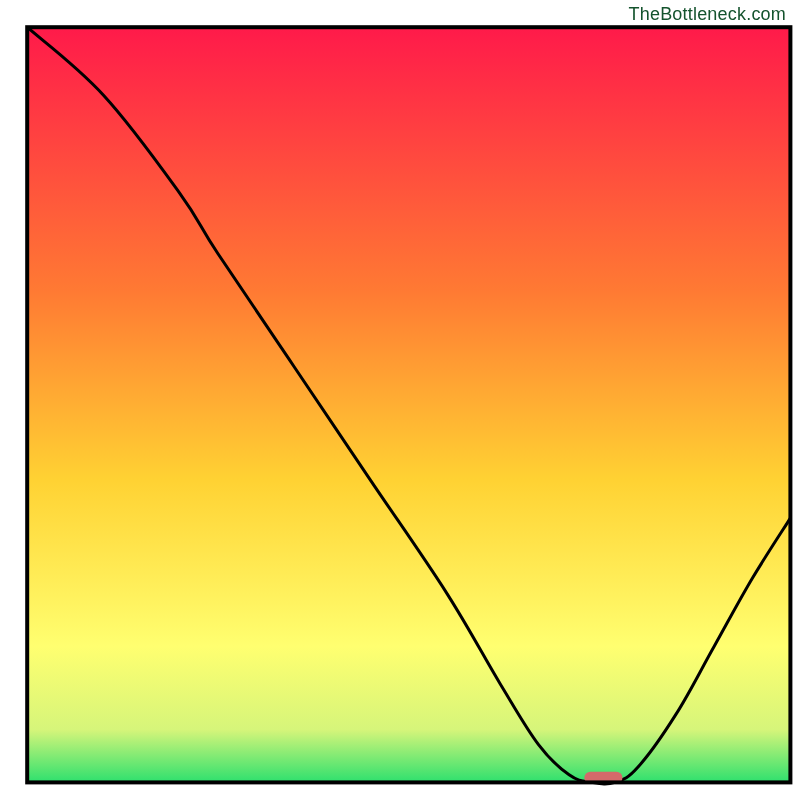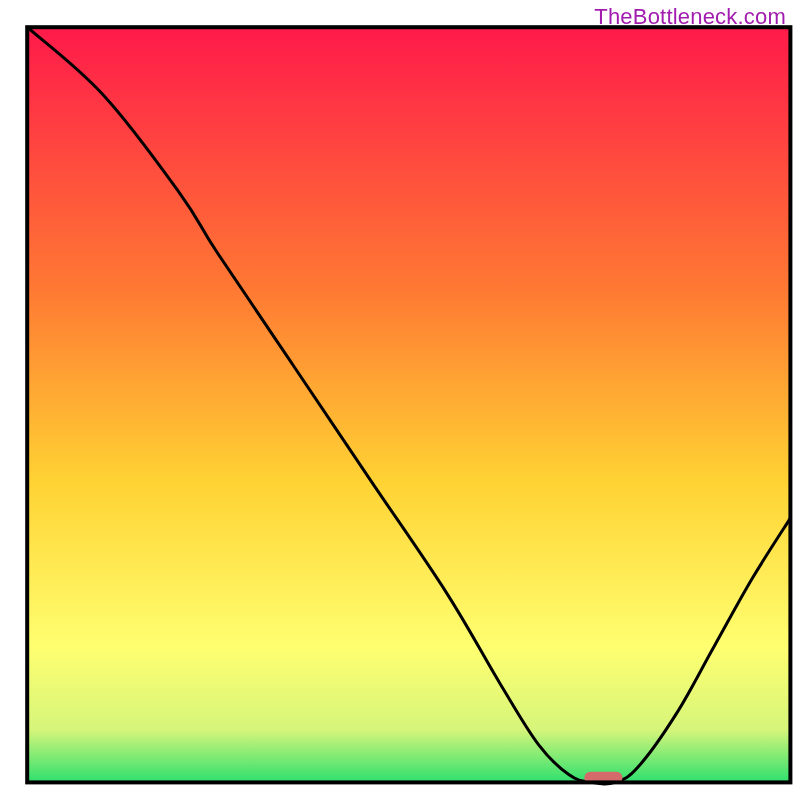--- a/index.html
+++ b/index.html
@@ -12,23 +12,23 @@
   }
   .chart-container {
     position: relative;
     width: 800px;
     height: 800px;
   }
   .watermark {
     position: absolute;
     top: 4px;
     right: 14px;
-    font-size: 22px;
+    font-size: 18px;
     font-weight: 500;
-    color: #a21caf;
+    color: #14532d;
     letter-spacing: 0.2px;
     z-index: 10;
   }
   svg {
     display: block;
   }
 </style>
 </head>
 <body>
 

